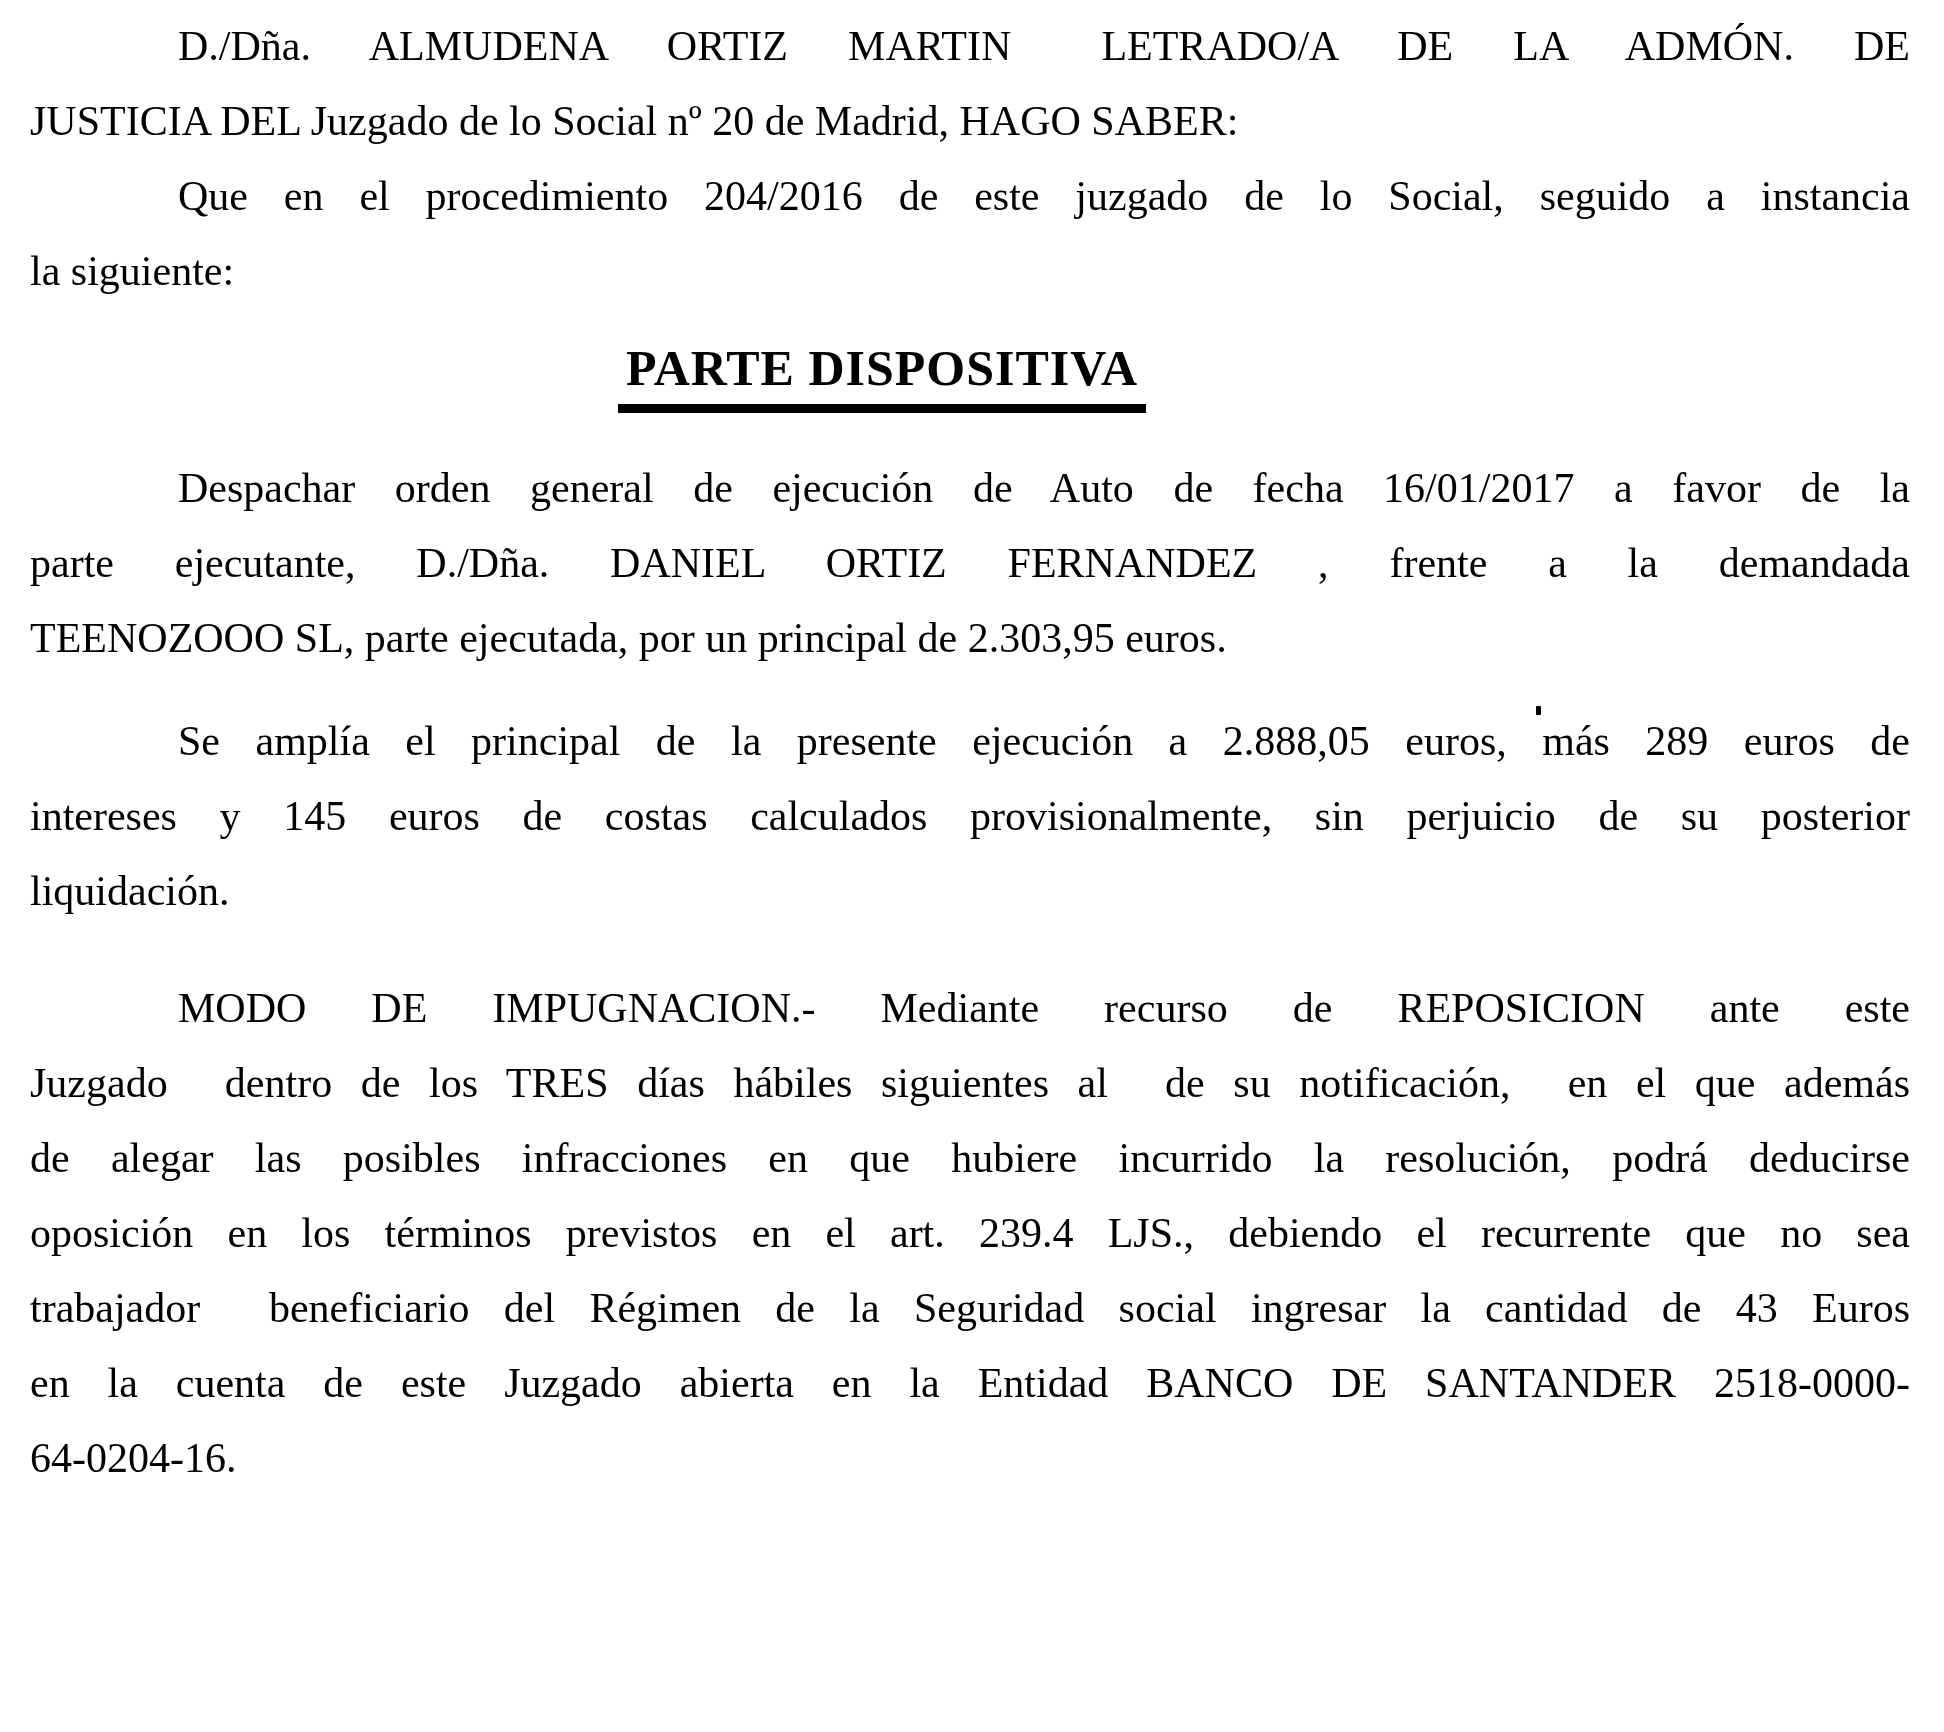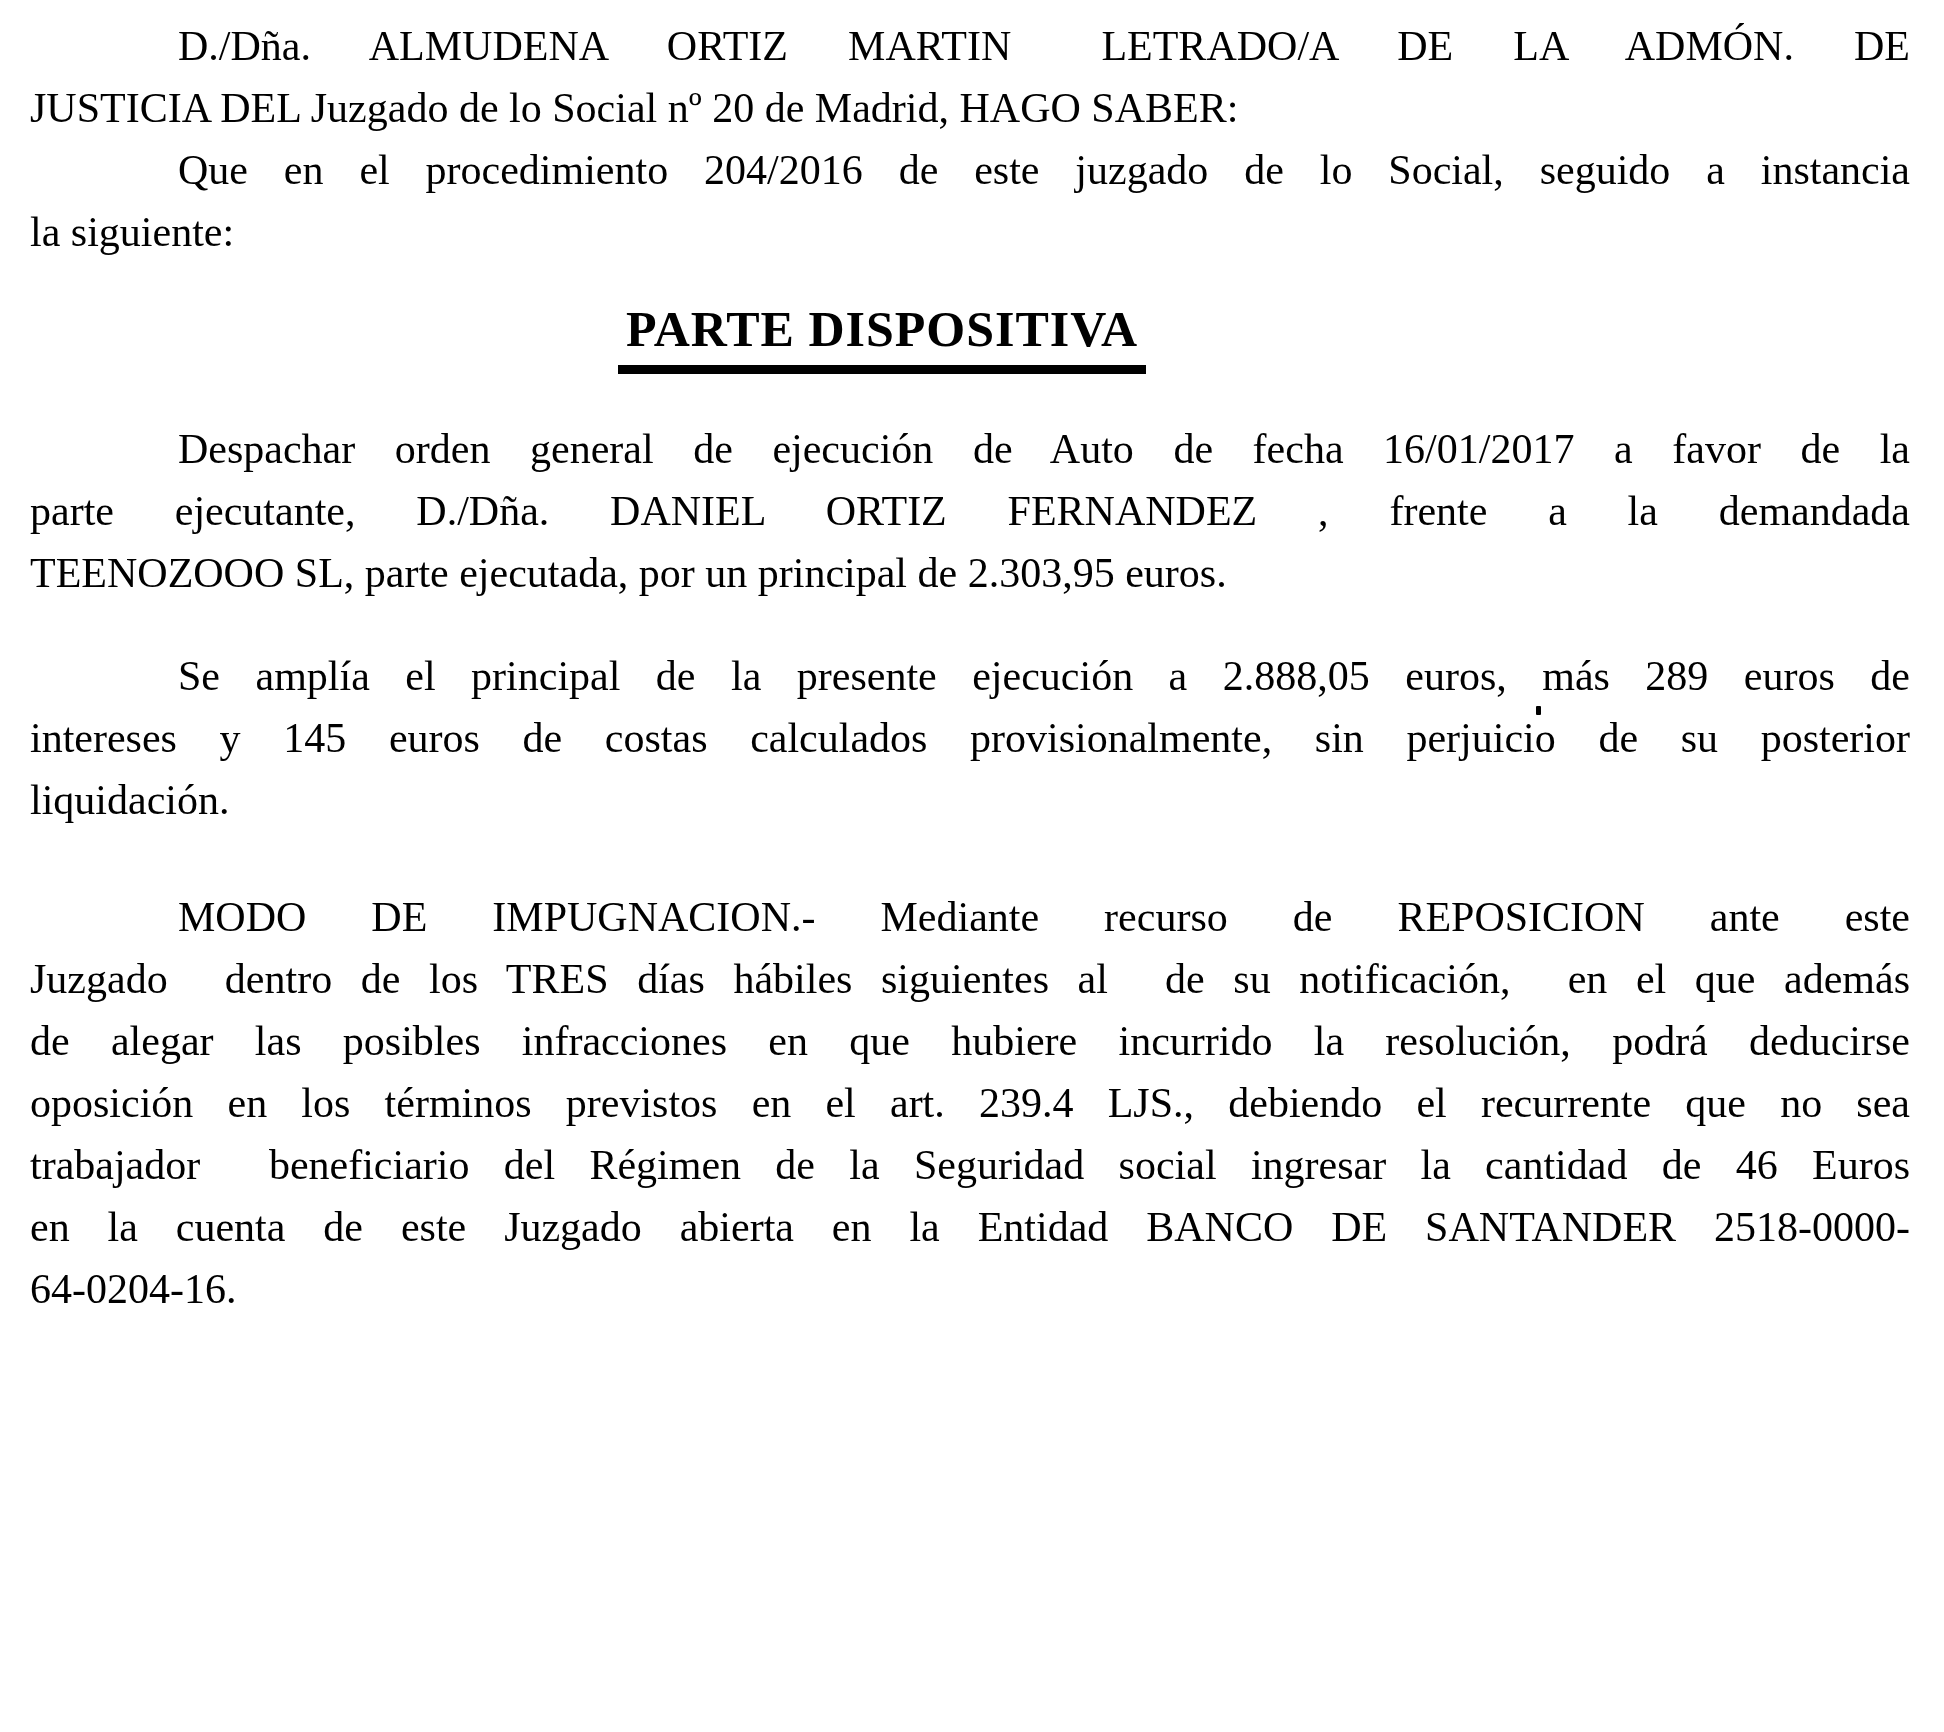--- a/index.html
+++ b/index.html
@@ -17,20 +17,21 @@
     color: #000000;
     font-family: "Liberation Serif", "DejaVu Serif", serif;
     font-size: 42px;
     line-height: 62px;
     overflow: hidden;
   }
   .doc-body { width: 100%; }
   .line {
     white-space: pre-wrap;
     text-align: left;
+    margin-top: 13px;
   }
   .line.just {
     text-align: justify;
     text-align-last: justify;
   }
   .line.ind {
     text-indent: 148px;
   }
   .b { font-weight: normal; }
   .heading-row { text-align: center; }
@@ -87,19 +88,19 @@
       <div class="para block-4">
         <div class="line just ind"><span class="b">Se amplía el principal </span><span class="">de la presente ejecución a 2.888,05 euros, más 289 euros de</span></div>
         <div class="line just"><span class="">intereses y 145 euros de costas calculados provisionalmente, sin perjuicio de su posterior</span></div>
         <div class="line"><span class="">liquidación.</span></div>
       </div>
       <div class="para block-6">
         <div class="line just ind"><span class="b">MODO  DE  IMPUGNACION</span><span class="">.-  Mediante  recurso  de  REPOSICION  ante  este</span></div>
         <div class="line just"><span class="">Juzgado  dentro de los TRES días hábiles siguientes al  de su notificación,  en el que además</span></div>
         <div class="line just"><span class="">de alegar las posibles infracciones en que hubiere incurrido la resolución, podrá deducirse</span></div>
         <div class="line just"><span class="">oposición en los términos previstos en el art. 239.4 LJS., debiendo el recurrente que no sea</span></div>
-        <div class="line just"><span class="">trabajador  beneficiario del Régimen de la Seguridad social ingresar la cantidad de 46 Euros</span></div>
+        <div class="line just"><span class="">trabajador  beneficiario del Régimen de la Seguridad social ingresar la cantidad de 43 Euros</span></div>
         <div class="line just"><span class="">en la cuenta de este Juzgado abierta en la Entidad BANCO DE SANTANDER 2518-0000-</span></div>
         <div class="line"><span class="">64-0204-16.</span></div>
       </div>
     </div>
   <div class="ink-speck"></div>
 </div>
 
 </body></html>

